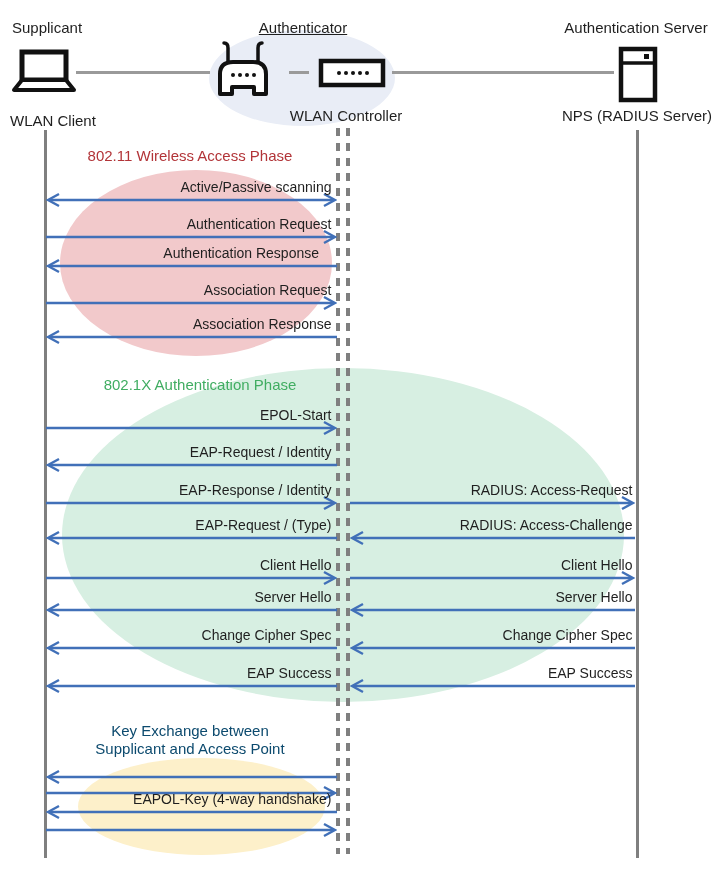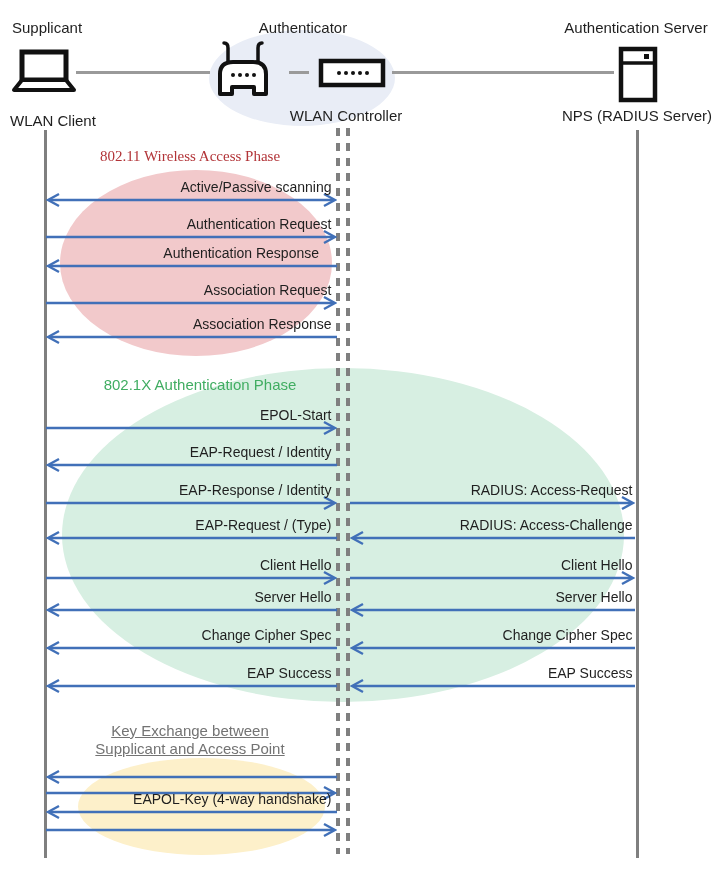--- a/index.html
+++ b/index.html
@@ -24,21 +24,21 @@
 <body>
 
 <div id="stage">
 
   <div class="ellipse" style="left: 209px; top: 30px; width: 186px; height: 96px; background-color: rgb(233, 237, 246);"></div>
   <div class="ellipse" style="left: 60px; top: 170px; width: 272px; height: 186px; background-color: rgb(242, 201, 203);"></div>
   <div class="ellipse" style="left: 62px; top: 368px; width: 562px; height: 334px; background-color: rgb(215, 239, 226);"></div>
   <div class="ellipse" style="left: 78px; top: 758px; width: 247px; height: 97px; background-color: rgb(253, 240, 202);"></div>
 
   <div class="actor-role" style="left:12px;top:19px;">Supplicant</div>
-  <div class="actor-role center" style="left:233px;top:19px;width:140px;">Authenticator</div>
+  <div class="actor-role center" style="left:233px;top:19px;width:140px;text-decoration:underline;">Authenticator</div>
   <div class="actor-role center" style="left:551px;top:19px;width:170px;">Authentication Server</div>
 
   <div class="connector" style="left:76px;top:71px;width:134px;"></div>
   <div class="connector" style="left:289px;top:71px;width:20px;"></div>
   <div class="connector" style="left:392px;top:71px;width:222px;"></div>
 
   <svg class="icon" style="left:8px;top:48px;" width="72" height="46" viewBox="0 0 72 46">
     <rect x="14" y="4" width="44" height="28" fill="#ffffff" stroke="#111" stroke-width="5"></rect>
     <path d="M14,32 L6,42 L66,42 L58,32 Z" fill="#ffffff" stroke="#111" stroke-width="4" stroke-linejoin="round"></path>
   </svg>
@@ -70,23 +70,23 @@
 
   <div class="device-label" style="left:10px;top:112px;">WLAN Client</div>
   <div class="device-label center" style="left:266px;top:107px;width:160px;">WLAN Controller</div>
   <div class="device-label center" style="left:537px;top:107px;width:200px;">NPS (RADIUS Server)</div>
 
   <div class="lifeline" style="left:44px;top:130px;height:728px;"></div>
   <div class="lifeline-dashed" style="left:336px;top:128px;height:726px;"></div>
   <div class="lifeline-dashed" style="left:346px;top:128px;height:726px;"></div>
   <div class="lifeline" style="left:636px;top:130px;height:728px;"></div>
 
-  <div class="phase-title" style="left: 60px; top: 147px; width: 260px; color: rgb(178, 52, 56); font-family: Liberation Serif, serif;">802.11 Wireless Access Phase</div>
+  <div class="phase-title" style="left: 60px; top: 147px; width: 260px; color: rgb(178, 52, 56);">802.11 Wireless Access Phase</div>
   <div class="phase-title" style="left: 70px; top: 376px; width: 260px; color: rgb(65, 173, 98);">802.1X Authentication Phase</div>
-  <div class="phase-title" style="left: 70px; top: 722px; width: 240px; color: #737373; text-decoration: underline;">Key Exchange between
+  <div class="phase-title" style="left: 70px; top: 722px; width: 240px; color: #0c4a6e;">Key Exchange between
 Supplicant and Access Point</div>
 
   <div id="messages-layer">
       <svg width="291" height="16" class="msg-arrow" style="left: 46px; top: 192px;">
         <line x1="3" y1="8" x2="288" y2="8" stroke="#4170b8" stroke-width="2.4"></line>
         <polyline points="13,2 2,8 13,14" fill="none" stroke="#4170b8" stroke-width="2.4"></polyline>
         <polyline points="278,2 289,8 278,14" fill="none" stroke="#4170b8" stroke-width="2.4"></polyline>
       </svg>
       <div class="msg-label" style="left: 51.5px; width: 280px; top: 179px;">Active/Passive scanning</div>
       <svg width="291" height="16" class="msg-arrow" style="left: 46px; top: 229px;">

